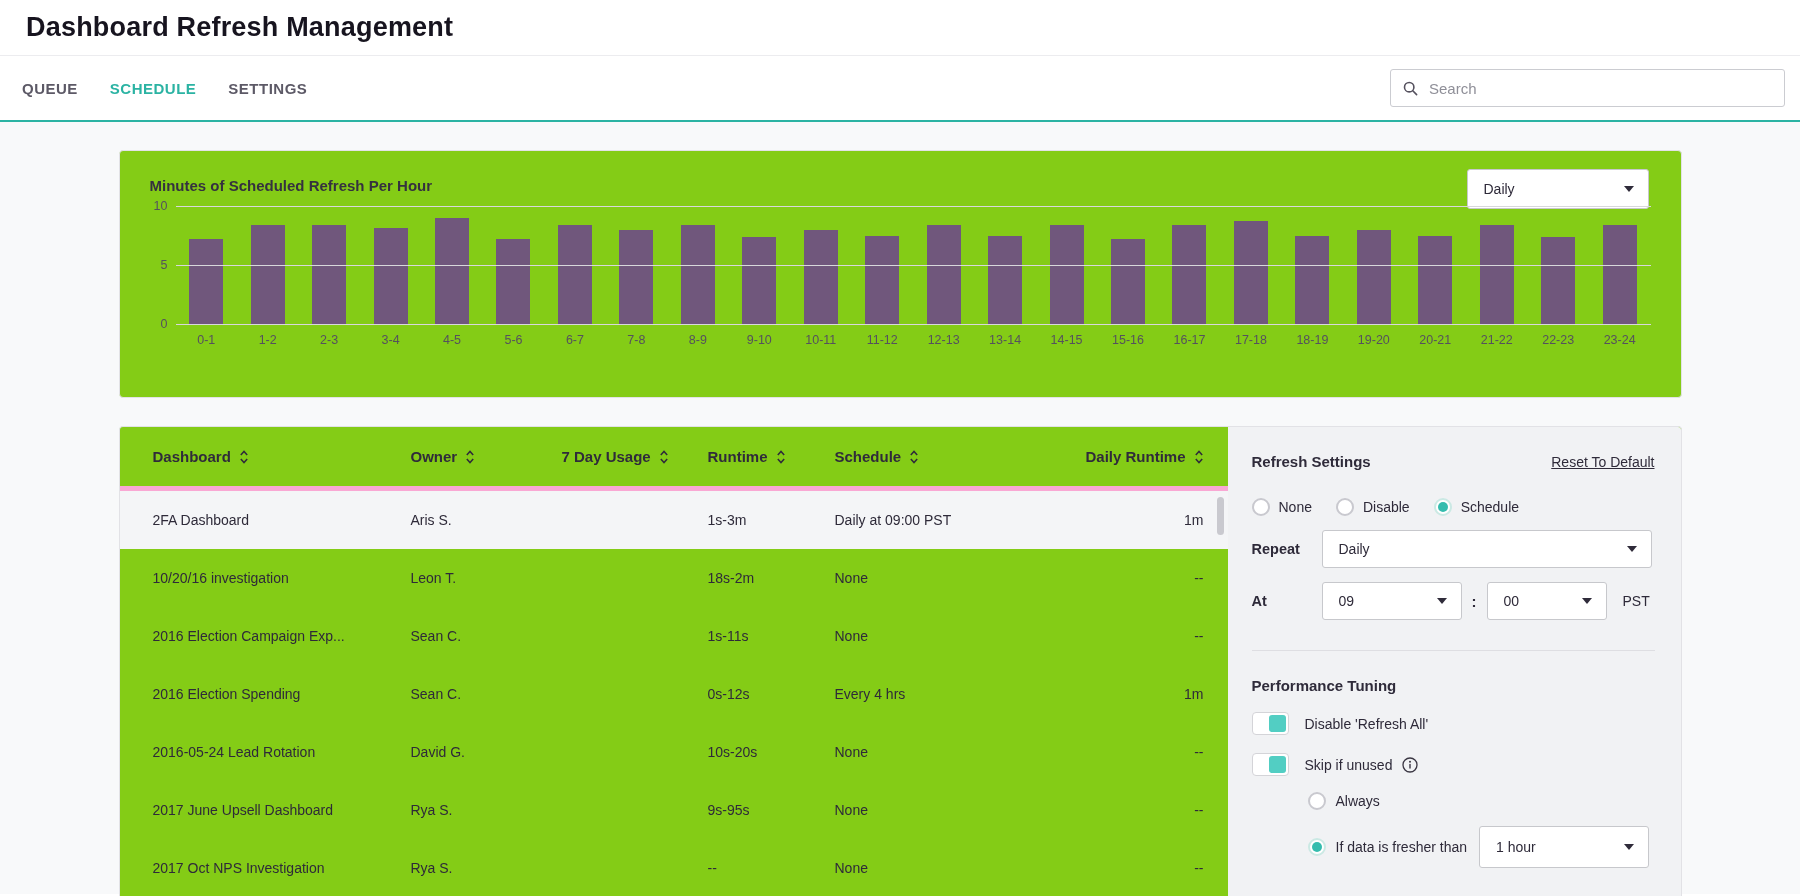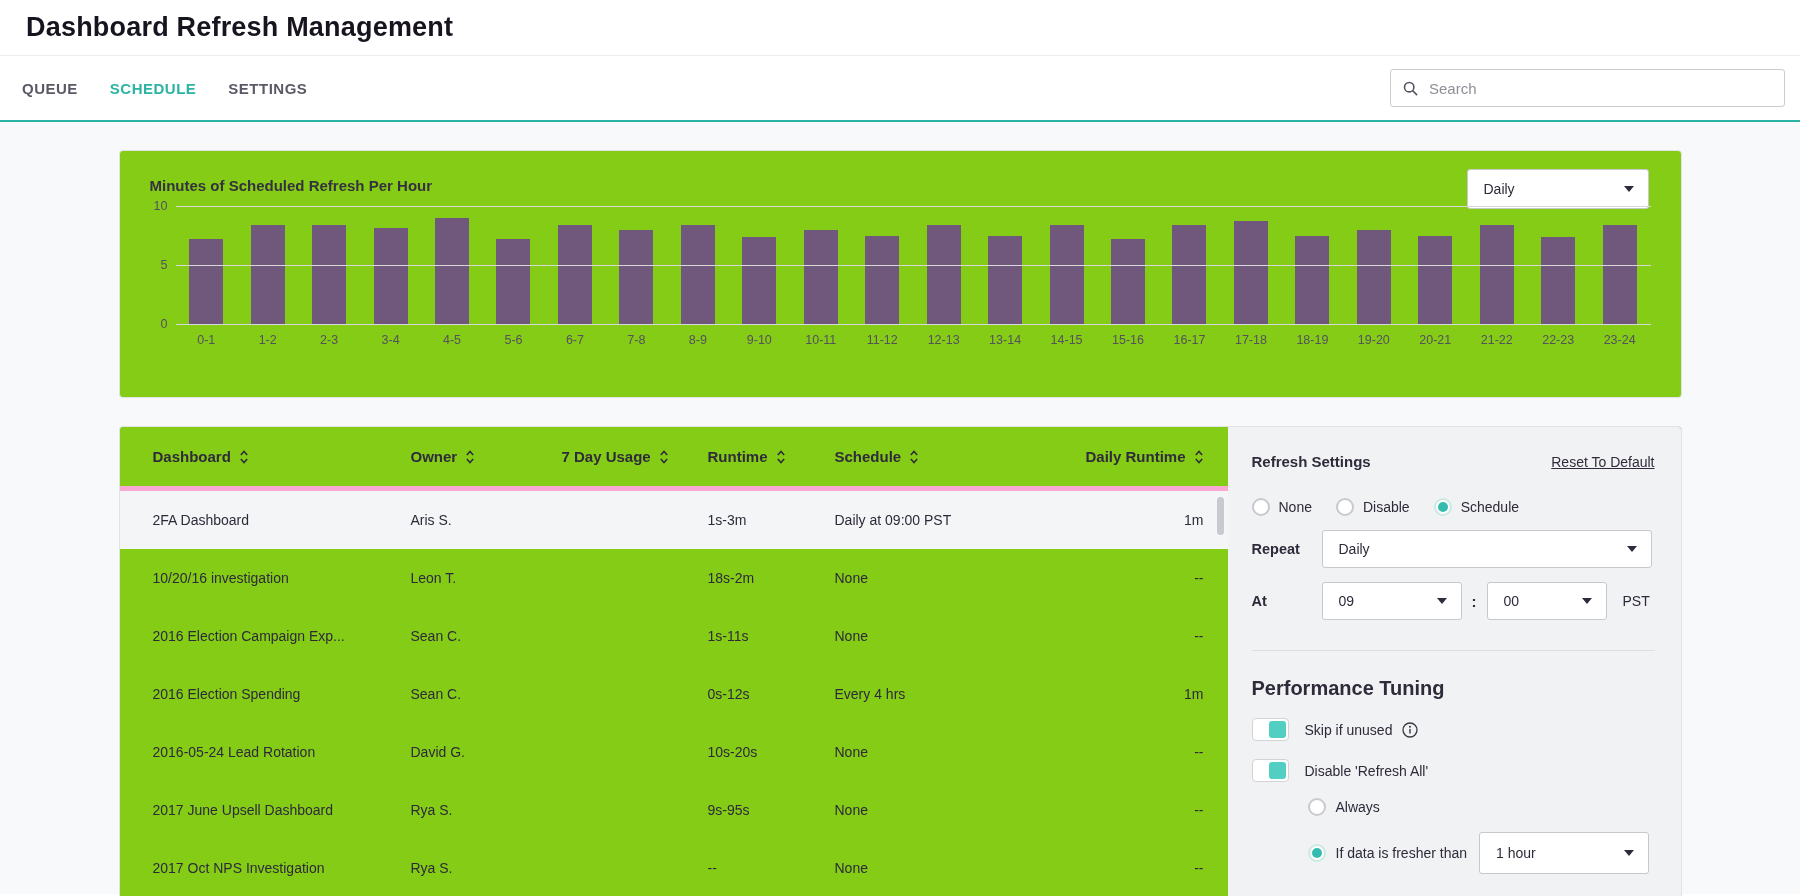--- a/index.html
+++ b/index.html
@@ -69,21 +69,21 @@
   .radio.sel{border-color:#CBE9E4;}
   .radio.sel::after{content:'';position:absolute;left:2px;top:2px;right:2px;bottom:2px;border-radius:50%;background:#35BCAE;}
   .form-row{display:flex;align-items:center;margin-top:14px;}
   .form-label{width:70px;font-weight:700;font-size:14.5px;flex:none;}
   .sel-repeat{width:330px;height:38px;}
   .sel-hour{width:140px;height:38px;}
   .sel-min{width:120px;height:38px;}
   .colon{font-weight:700;margin:0 10px;font-size:15px;}
   .tz{margin-left:16px;font-size:14px;}
   .divider{border-top:1px solid #DEDEE2;margin-top:30px;}
-  .perf-title{font-size:20px;font-weight:700;margin-top:26px;color:#2F2B3A;}
+  .perf-title{font-size:15px;font-weight:700;margin-top:26px;color:#2F2B3A;}
   .toggle-row{display:flex;align-items:center;gap:16px;margin-top:18px;font-size:14px;}
   .toggle{width:37px;height:23px;border:1px solid #D4D4D8;border-radius:4px;background:#fff;position:relative;flex:none;}
   .toggle .knob{position:absolute;right:2px;top:2px;width:17px;height:17px;border-radius:3px;background:var(--toggle-teal);}
   .sub-radio{margin-left:56px;margin-top:16px;display:flex;align-items:center;font-size:14px;}
   .sub-radio .radio{margin-right:10px;}
   .sel-fresher{width:170px;height:42px;margin-left:12px;}
   .info-icon{display:inline-flex;margin-left:7px;}
 </style>
 </head>
 <body>
@@ -383,37 +383,37 @@
         </div>
 
         <div class="divider"></div>
 
         <div class="perf-title">Performance Tuning</div>
 
         <div class="toggle-row">
           <div class="toggle">
               <div class="knob"></div>
             </div>
+          <span>Disable 'Refresh All'</span>
+        </div>
+
+        <div class="toggle-row">
+          <div class="toggle">
+              <div class="knob"></div>
+            </div>
           <span>Skip if unused</span>
           <span class="info-icon" style="margin-left:-6px;">
             <svg width="16" height="16" viewBox="0 0 16 16">
                 <circle cx="8" cy="8" r="7" fill="none" stroke="#3A3642" stroke-width="1.3"></circle>
                 <circle cx="8" cy="4.8" r="1" fill="#3A3642"></circle>
                 <rect x="7.3" y="6.8" width="1.4" height="5" rx="0.7" fill="#3A3642"></rect>
               </svg>
           </span>
         </div>
 
-        <div class="toggle-row">
-          <div class="toggle">
-              <div class="knob"></div>
-            </div>
-          <span>Disable 'Refresh All'</span>
-        </div>
-
         <div class="sub-radio">
           <span class="radio" id="radio-always"></span>
           <span>Always</span>
         </div>
 
         <div class="sub-radio">
           <span class="radio sel" id="radio-fresher"></span>
           <span>If data is fresher than</span>
           <div class="select sel-fresher">
             <span>1 hour</span>

